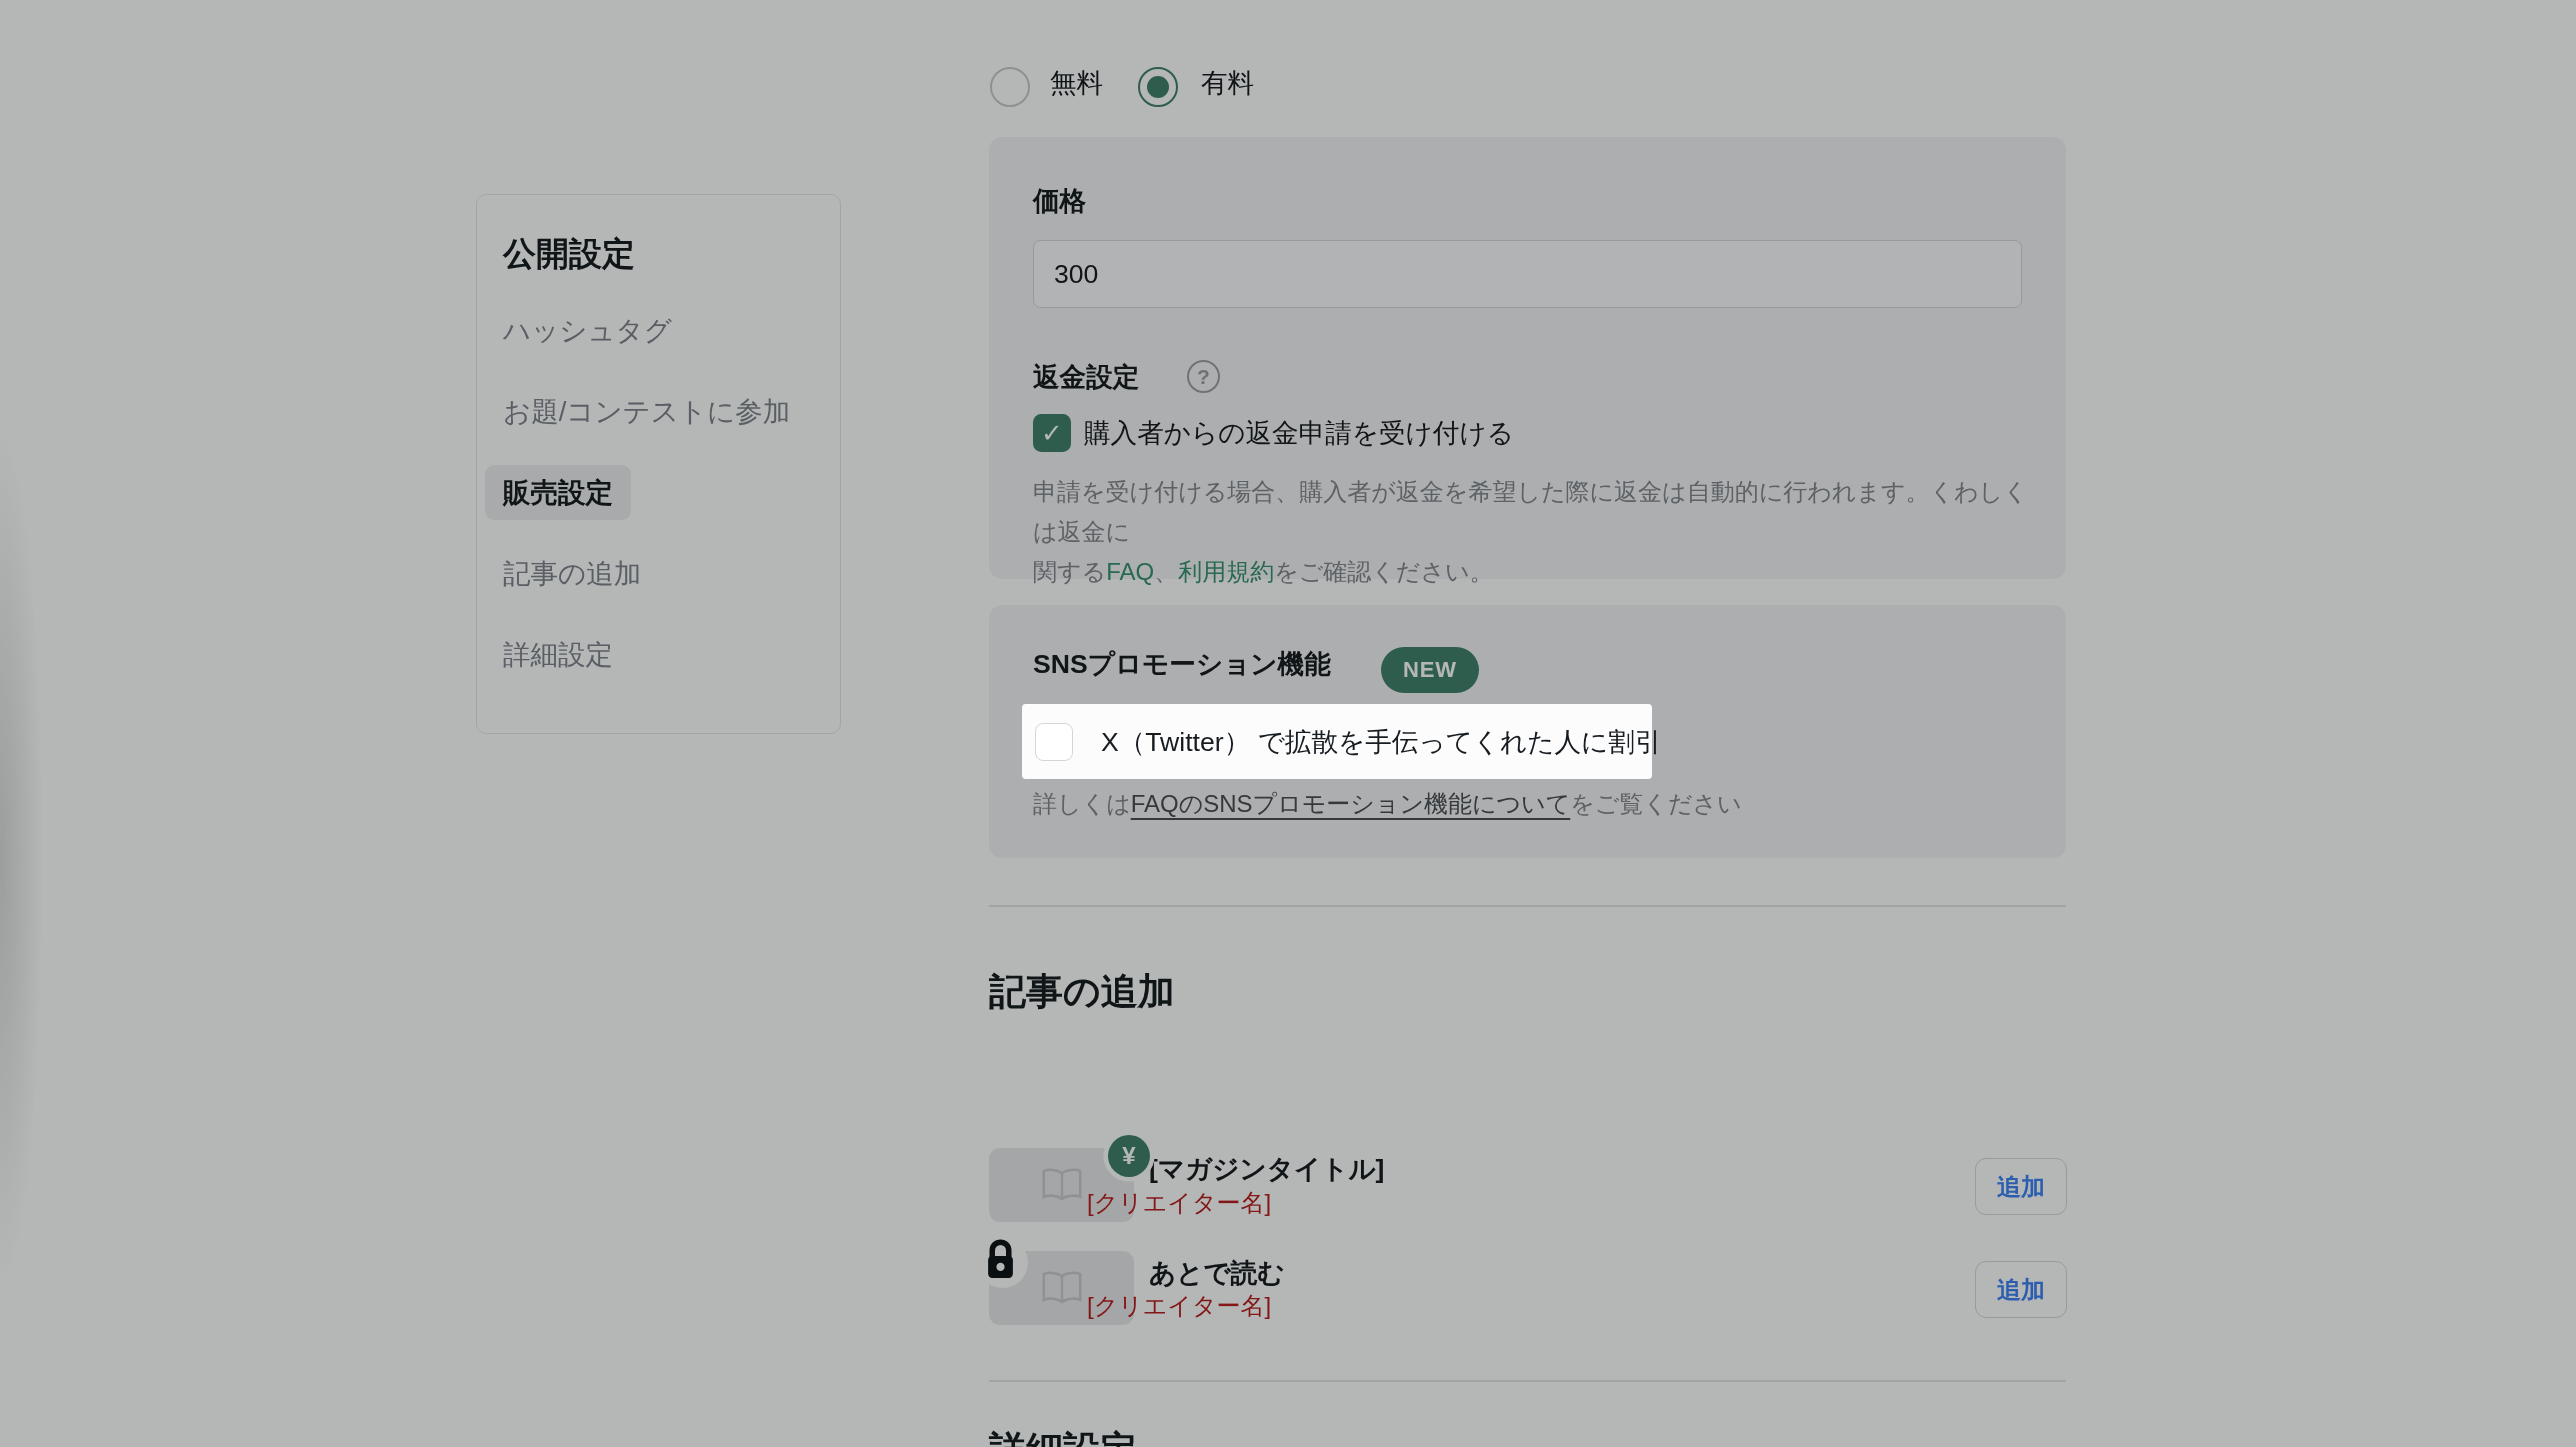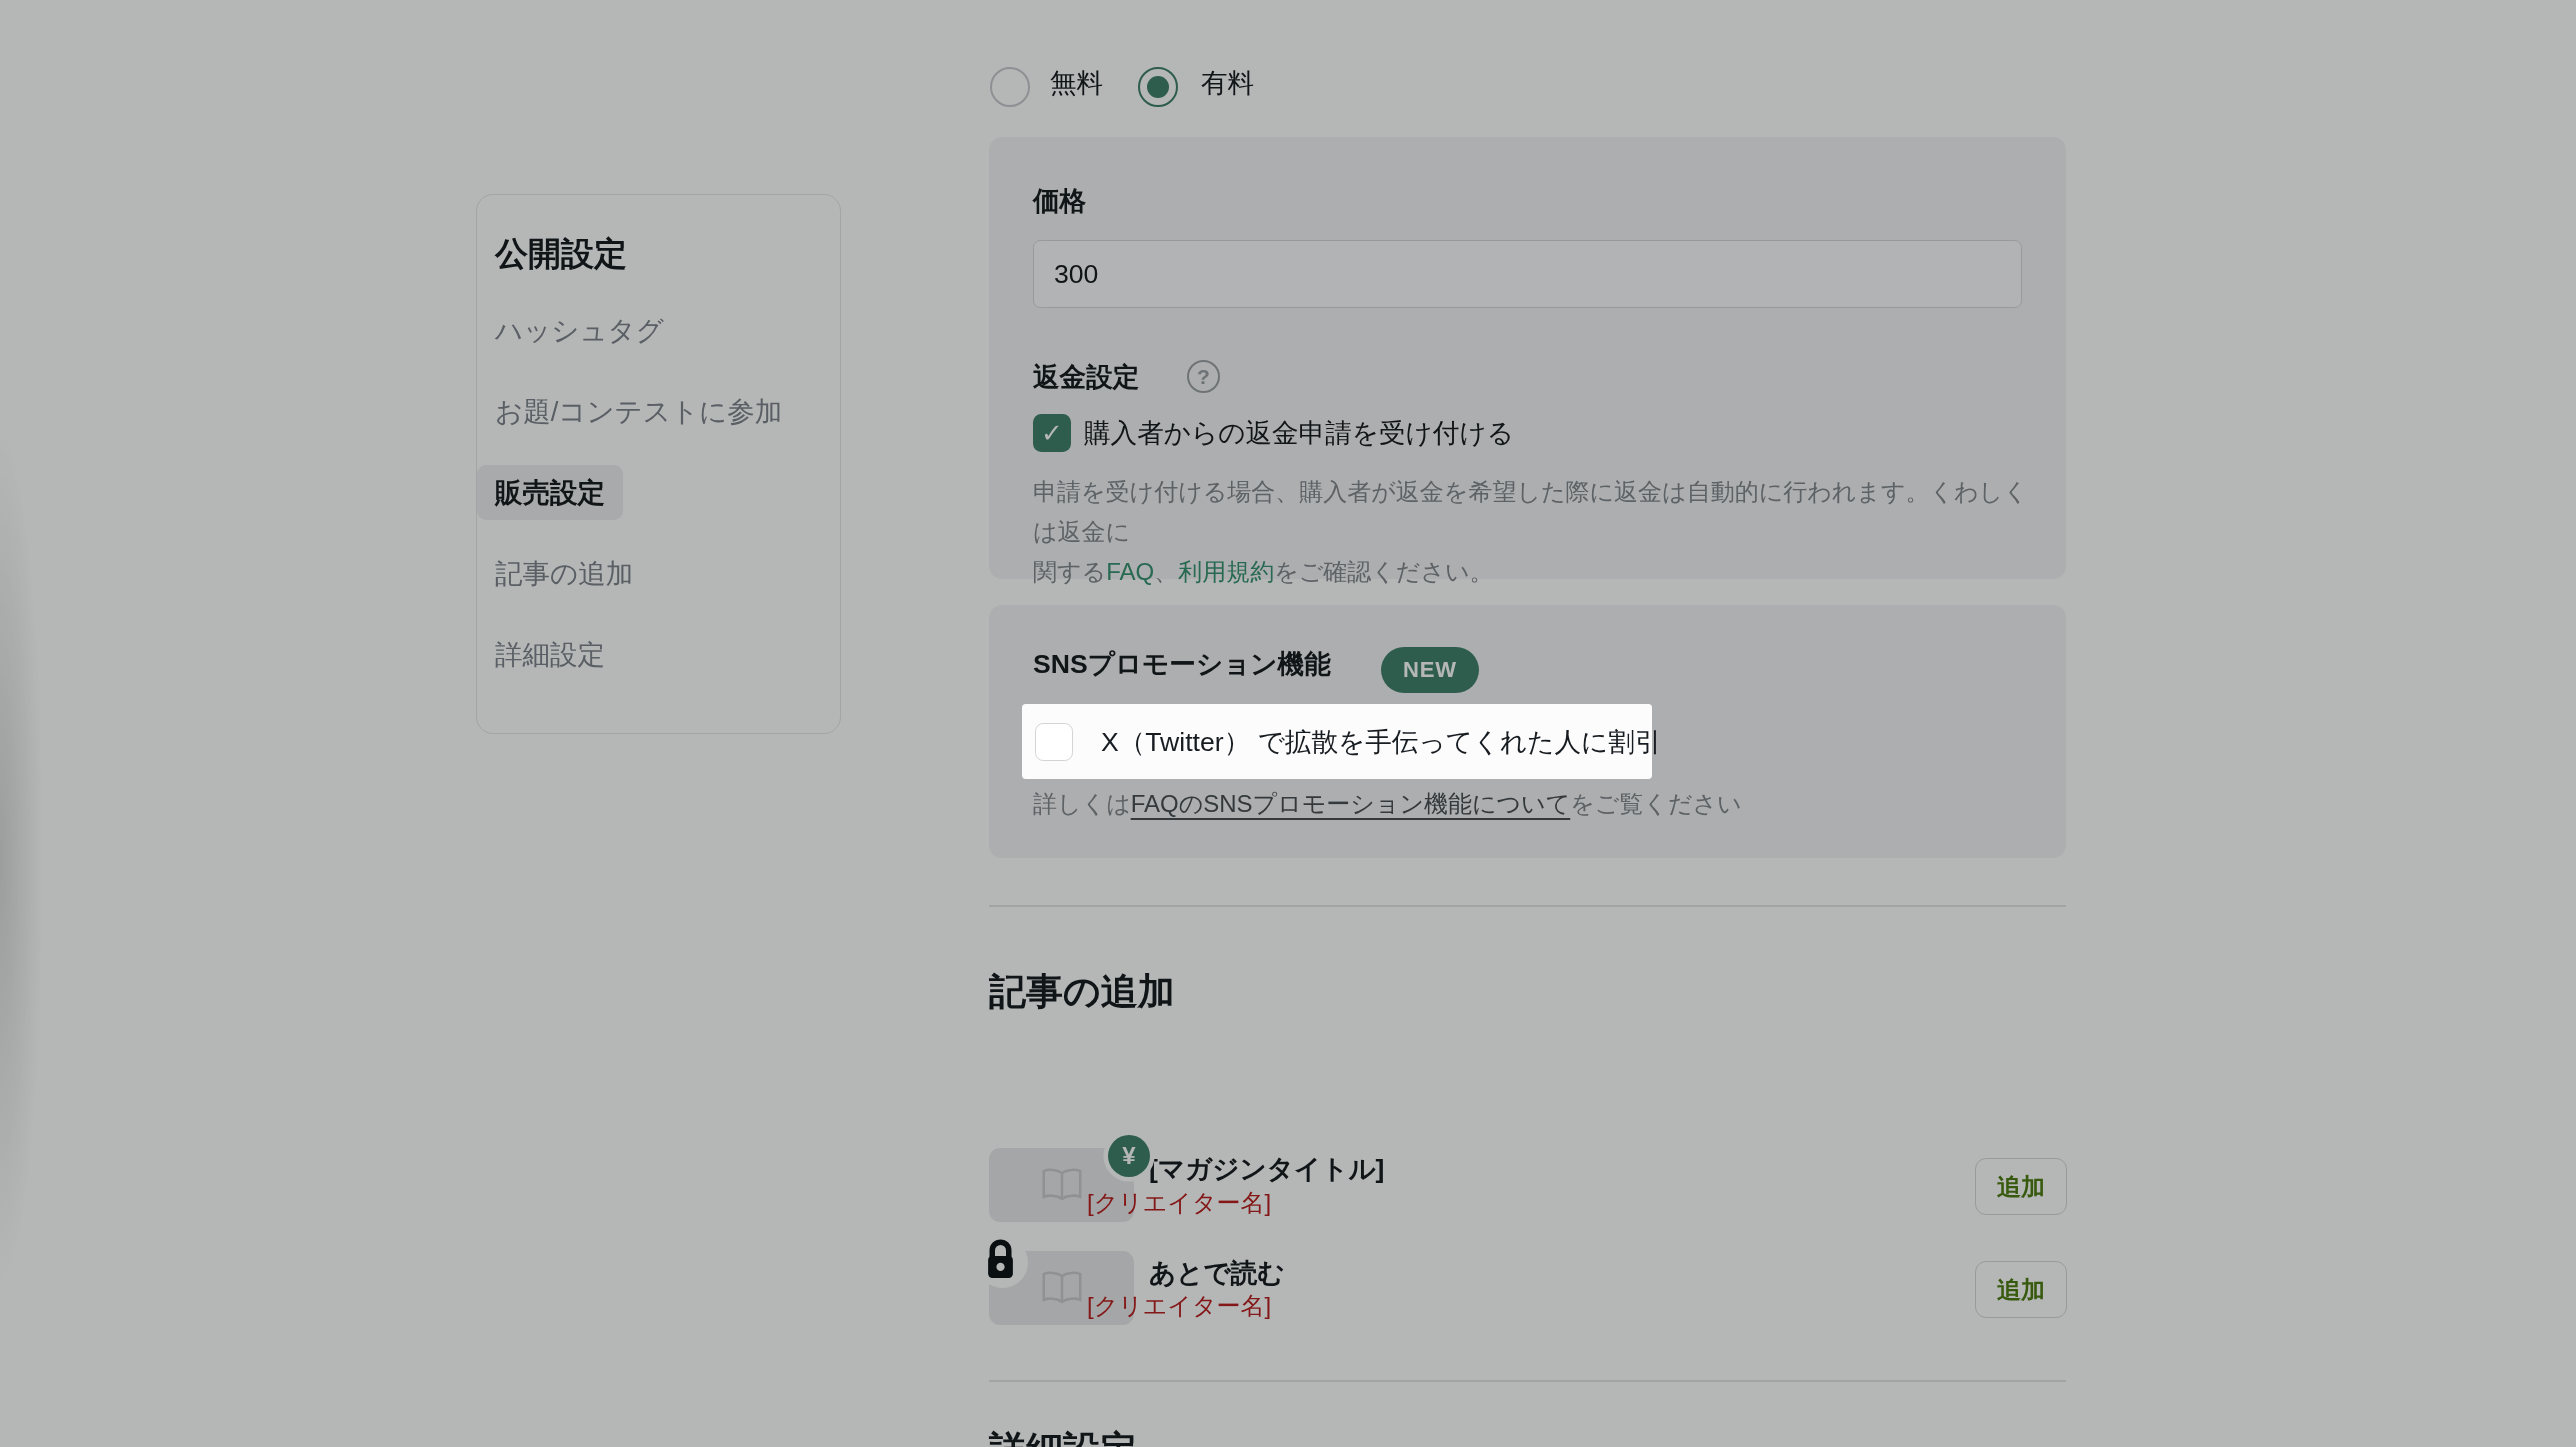--- a/index.html
+++ b/index.html
@@ -35,22 +35,22 @@
   
   .edge-shadow {
     left:0; top:348px; width:64px; height:1136px;
     background:radial-gradient(90% 50% at 0% 45%, rgba(0,0,0,0.14), rgba(0,0,0,0) 75%);
     pointer-events:none;
   }
 
   
   .sidebar {
     left:476px; top:194px; width:365px; height:540px;
-    background:#ffffff; border:1.8px solid #e6e6e7; border-radius:17px;
-    padding:42px 29px 0 18px;
+    background:#ffffff; border:1.8px solid #e6e6e7; border-radius:10px;
+    padding:42px 29px 0 26px;
   }
   .sidebar-title { font-size:33px; font-weight:700; color:#14191e; line-height:33px; }
   .sidebar-list { margin-top:20px; }
   .sidebar-item {
     height:81px; display:flex; align-items:center;
     font-size:27.5px; color:#7b838a; cursor:pointer;
   }
   .sidebar-item > span {
     display:inline-block; padding:13px 18.3px; margin-left:-18.3px;
     border-radius:9.2px; line-height:29px;
@@ -152,21 +152,21 @@
   .lock-notch {
     position:absolute; left:977px; top:1237px; width:51px; height:51px;
     border-radius:50%; background:#ffffff; z-index:2;
   }
   .lock-icon { position:absolute; left:984px; top:1239px; z-index:3; }
   .item-title { position:absolute; left:1149px; font-size:26.6px; font-weight:700; color:#14191e; line-height:27.5px; }
   .item-sub   { position:absolute; left:1087px; font-size:24px; color:#b91c1c; line-height:26px; }
   .btn-add {
     position:absolute; left:1975px; width:92px; height:57px;
     background:#ffffff; border:1.8px solid #d5d8da; border-radius:11px;
-    font-size:24px; font-weight:700; color:#4d7c0f;
+    font-size:24px; font-weight:700; color:#3b82f6;
     display:flex; align-items:center; justify-content:center; cursor:pointer;
     font-family:inherit;
   }
 </style>
 </head>
 <body>
 
 <div class="page">
 
   <div class="abs edge-shadow"></div>

